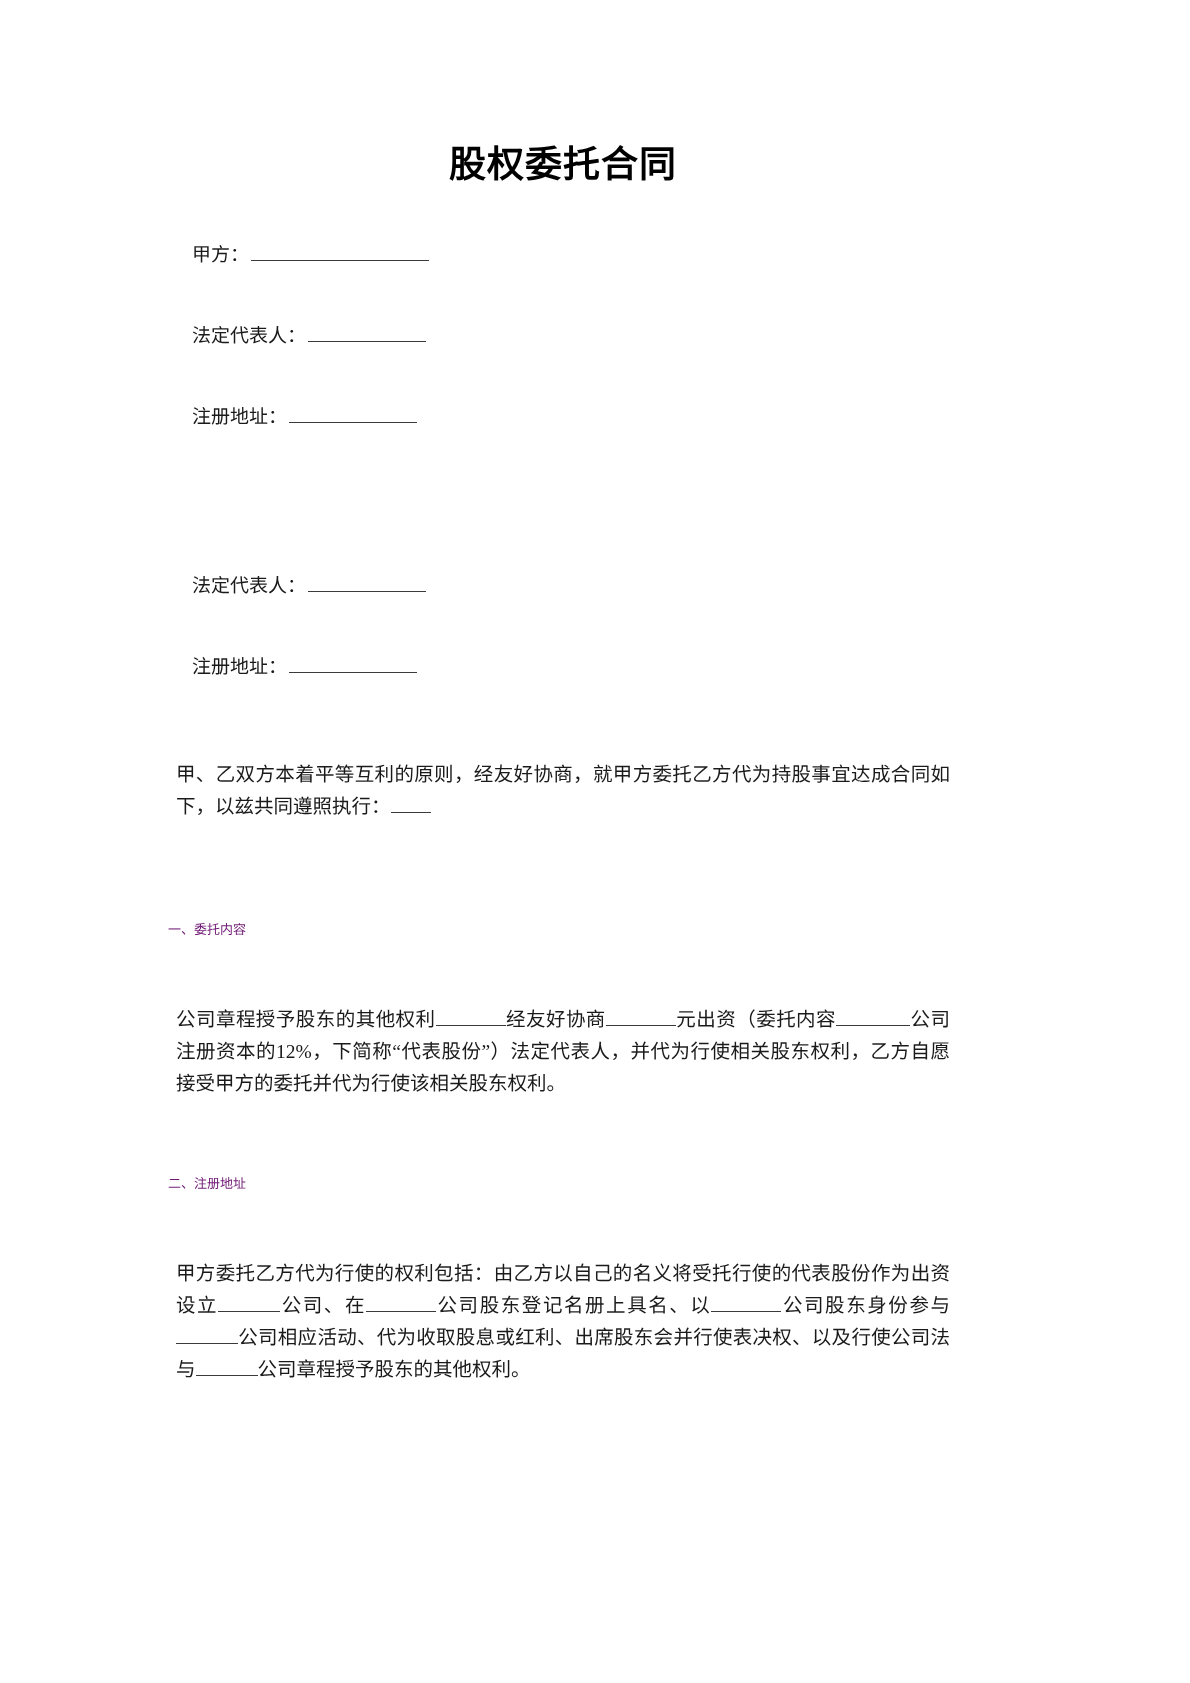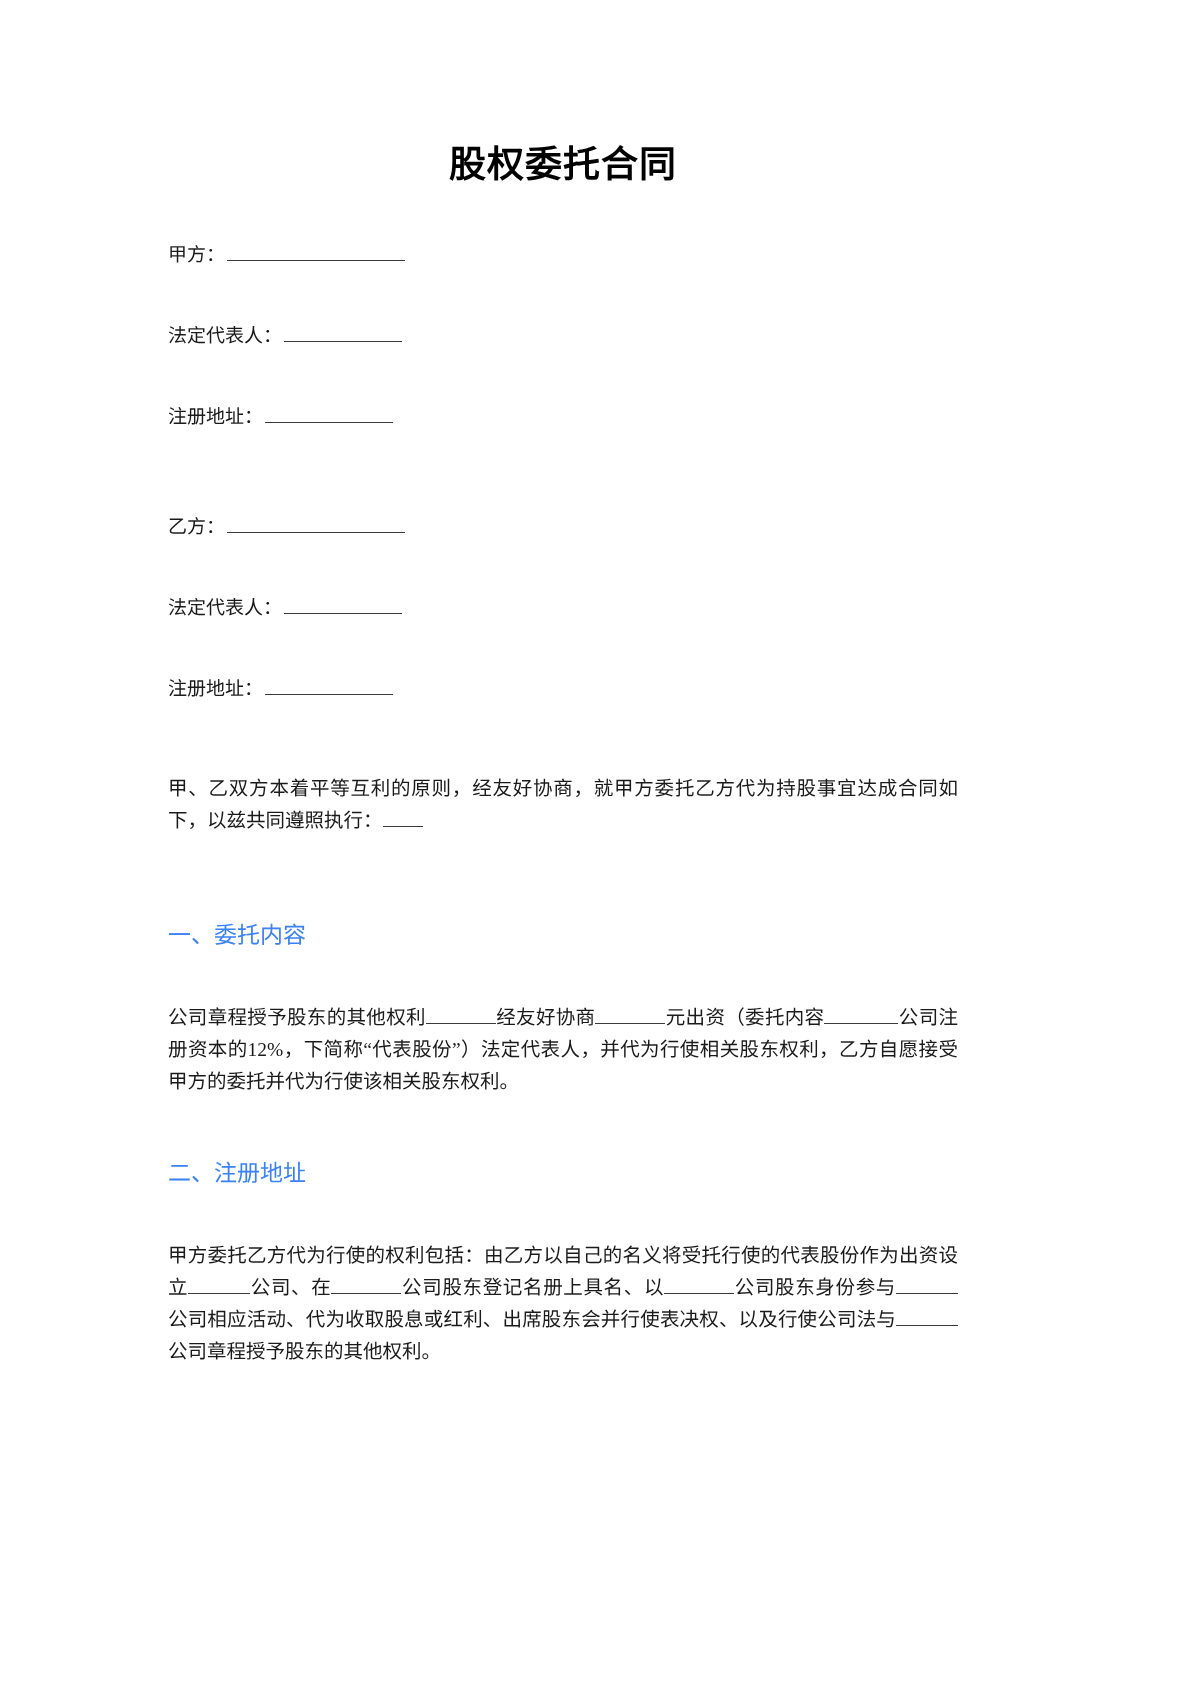--- a/index.html
+++ b/index.html
@@ -43,20 +43,21 @@
   }
   
   .field-row {
     font-size: 19px;
     line-height: 1.0;
     color: #1a1a1a;
     white-space: nowrap;
   }
   .field-label {
     font-family: "Liberation Serif", "DejaVu Serif", serif;
+    margin-left: 24px;
   }
   .blank {
     display: inline-block;
     border-bottom: 1px solid #3a3a3a;
     vertical-align: baseline;
     height: 0.95em;
     margin-left: 2px;
   }
   .blank-xl { width: 178px; }
   .blank-lg { width: 118px; }
@@ -81,26 +82,26 @@
   .sp-before-s1 { height: 83px; }
   .sp-after-s1-head { height: 50px; }
   .sp-before-s2 { height: 60px; }
   .sp-after-s2-head { height: 50px; }
   
   .para {
     font-size: 19.5px;
     line-height: 32px;
     text-align: justify;
     color: #1a1a1a;
-    margin: 0;
+    margin: 8px;
   }
   .section-head {
-    font-size: 23px;
+    font-size: 13px;
     line-height: 32px;
-    color: #3b82f6;
+    color: #701a75;
     margin: 0;
   }
   .pct {
     font-family: "Liberation Serif", "DejaVu Serif", serif;
   }
 </style>
 </head>
 <body>
 
 <div class="page">
@@ -121,23 +122,20 @@
     </div>
 
     <div class="sp-partyA-2"></div>
 
     <div class="field-row">
       <span class="field-label">注册地址：</span><span class="blank blank-md"></span>
     </div>
 
     <div class="sp-gap-parties"></div>
 
-    <div class="field-row">
-      <span class="field-label">乙方：</span><span class="blank blank-xl"></span>
-    </div>
 
     <div class="sp-partyB-1"></div>
 
     <div class="field-row">
       <span class="field-label">法定代表人：</span><span class="blank blank-lg"></span>
     </div>
 
     <div class="sp-partyB-2"></div>
 
     <div class="field-row">

